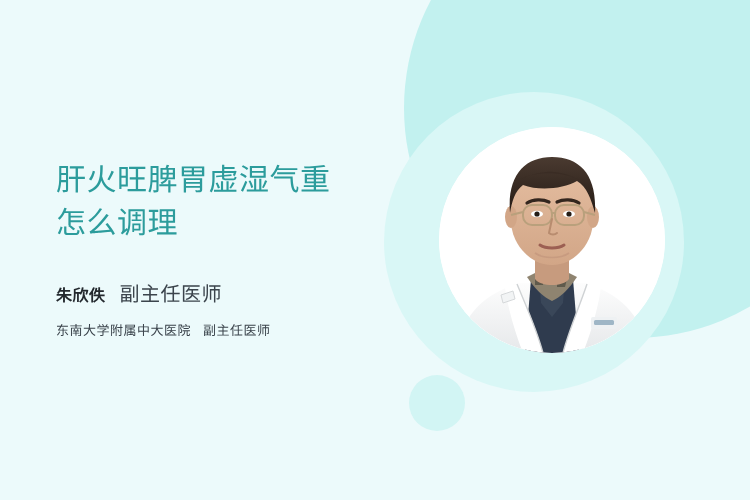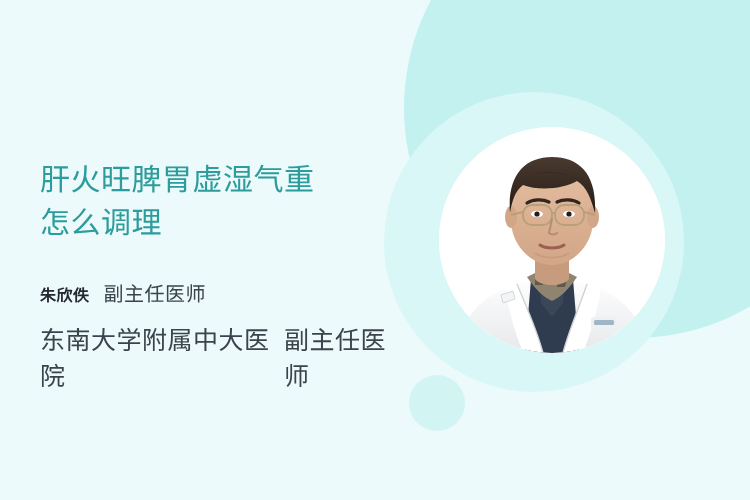--- a/index.html
+++ b/index.html
@@ -54,21 +54,21 @@
     width: 56px;
     height: 56px;
     left: 409px;
     top: 375px;
     background: #d2f5f4;
   }
 
   
   .text-block {
     position: absolute;
-    left: 40px;
+    left: 56px;
     top: 158px;
     width: 360px;
   }
 
   .headline {
     margin: 0;
     font-size: 30px;
     line-height: 43px;
     font-weight: 500;
     letter-spacing: 0.5px;
@@ -99,21 +99,21 @@
 
   .hospital-row {
     margin-top: 13px;
     display: flex;
     align-items: baseline;
     gap: 12px;
   }
 
   .hospital-name,
   .department {
-    font-size: 25px;
+    font-size: 13px;
     font-weight: 400;
     color: #3b444c;
     letter-spacing: 0.5px;
   }
 
   
   .portrait-wrap {
     position: absolute;
     left: 439px;
     top: 127px;

